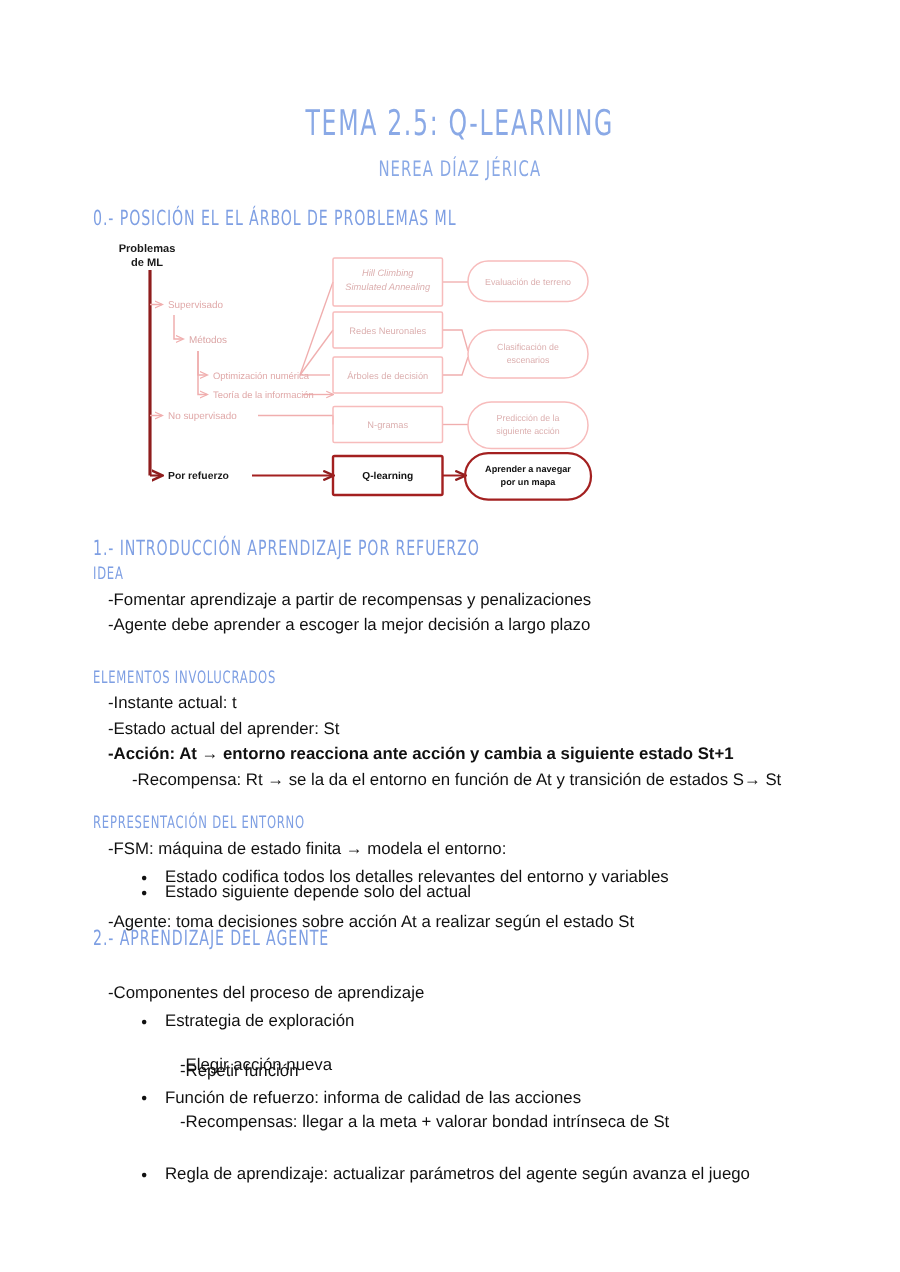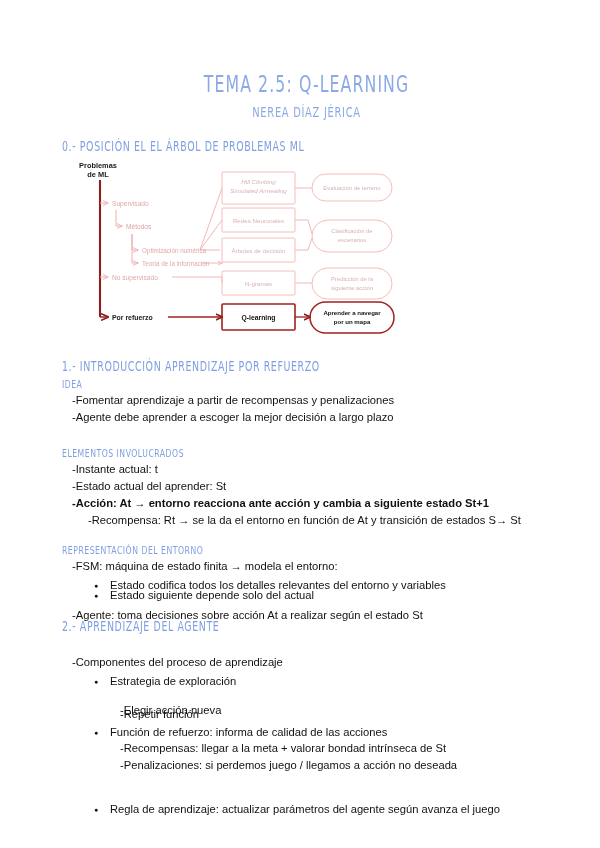--- a/index.html
+++ b/index.html
@@ -227,17 +227,16 @@
 
   <div class="abs body-line" style="left:72px; top:607px;">-Agente: toma decisiones sobre acción At a realizar según el estado St</div>
   <div class="abs body-line" style="left:72px; top:654px;">-Componentes del proceso de aprendizaje</div>
 
   <div class="abs bullet-line" style="left:72px; top:672px;">Estrategia de exploración</div>
   <div class="abs dash-line" style="left:72px; top:702px;">-Elegir acción nueva</div>
   <div class="abs dash-line" style="left:72px; top:706px;">-Repetir función</div>
 
   <div class="abs bullet-line" style="left:72px; top:723px;">Función de refuerzo: informa de calidad de las acciones</div>
   <div class="abs dash-line" style="left:72px; top:740px;">-Recompensas: llegar a la meta + valorar bondad intrínseca de St</div>
-  <div class="abs dash-line" style="left:72px; top:757px;">-Penalizaciones: si perdemos juego / llegamos a acción no deseada</div>
-
-  <div class="abs bullet-line" style="left:72px; top:774px;margin-top:26px;">Regla de aprendizaje: actualizar parámetros del agente según avanza el juego</div>
+
+  <div class="abs bullet-line" style="left:72px; top:774px;">Regla de aprendizaje: actualizar parámetros del agente según avanza el juego</div>
 
 </div>
 
 </body></html>

